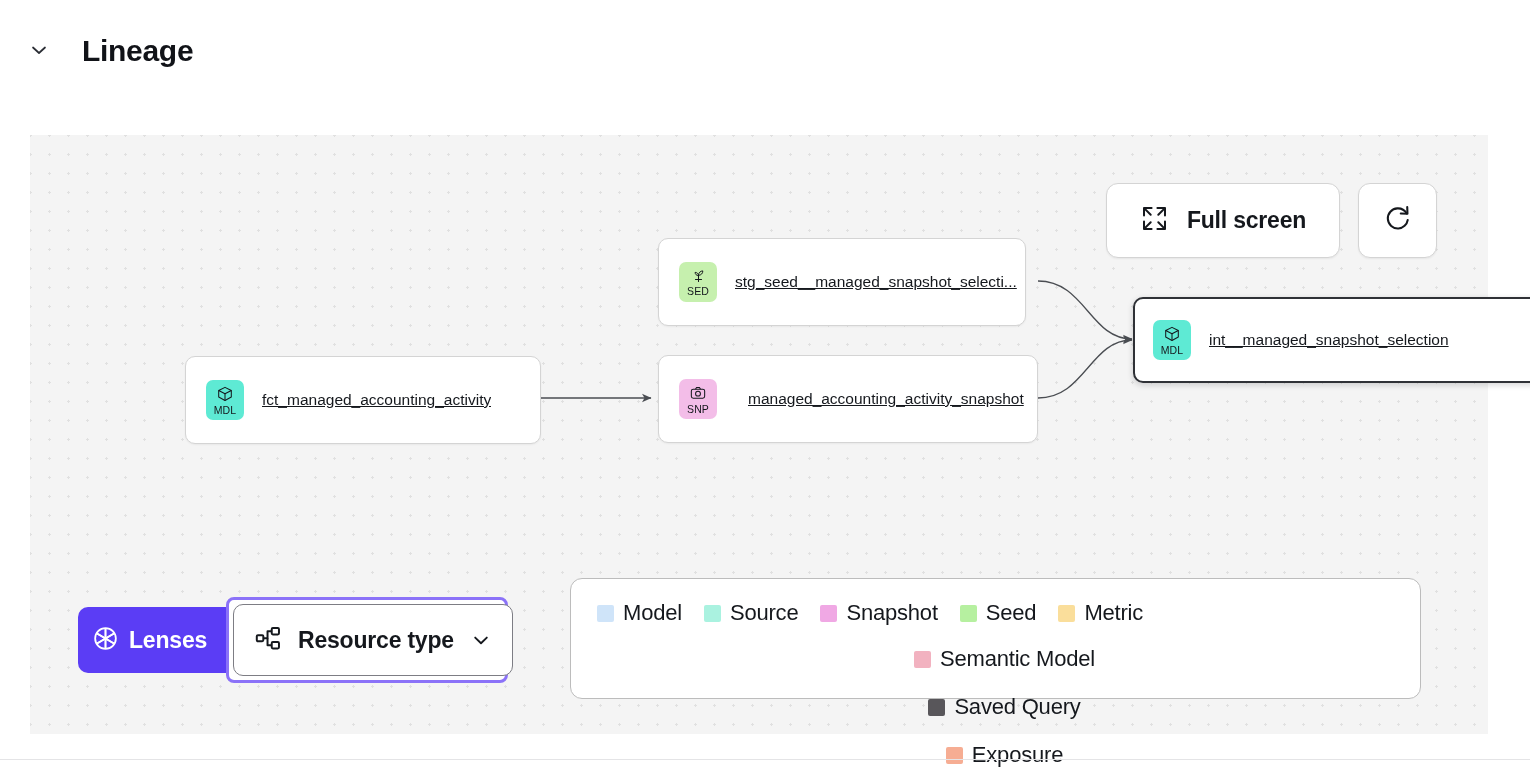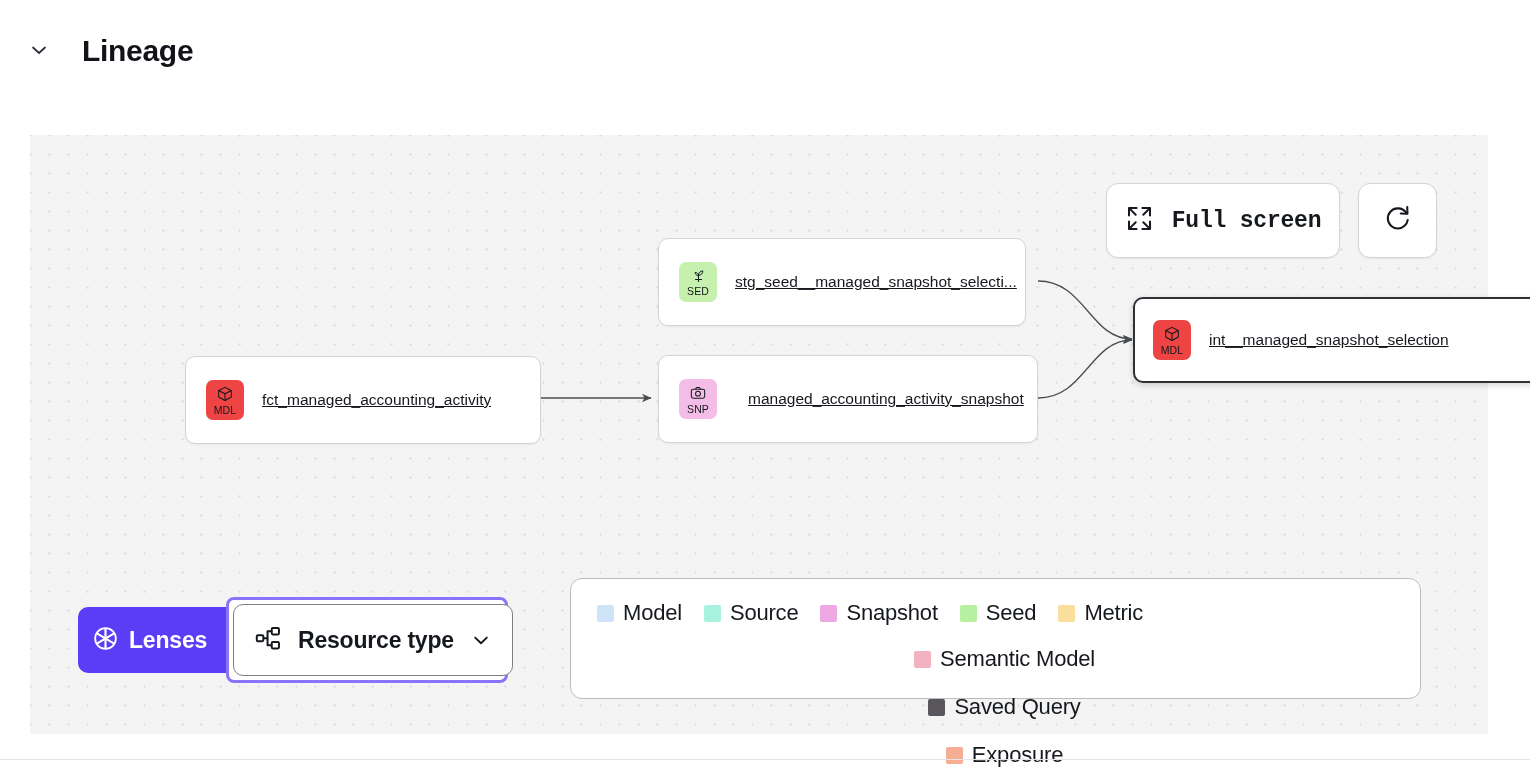--- a/index.html
+++ b/index.html
@@ -94,41 +94,40 @@
   }
   .node-label {
     margin-left: 18px;
     font-size: 15.5px;
     color: #15181d;
     white-space: nowrap;
     overflow: hidden;
     text-decoration: underline;
   }
 
-  .badge-mdl { background: #ef4444; }
+  .badge-mdl { background: #5eead4; }
   .badge-snp { background: #f3bde8; }
   .badge-sed { background: #c6f0ae; }
 
   
   .canvas-btn {
     position: absolute;
     background: #ffffff;
     border: 1px solid #d4d4d4;
     border-radius: 12px;
     display: flex;
     align-items: center;
     justify-content: center;
     cursor: pointer;
     box-shadow: 0 1px 2px rgba(16,18,24,0.06);
   }
   .btn-fullscreen {
     left: 1076px; top: 48px;
     width: 234px; height: 75px;
     gap: 18px;
-    font-family: Liberation Mono, monospace;
   }
   .btn-fullscreen-label {
     font-size: 23px;
     font-weight: 700;
     color: #15181d;
     letter-spacing: -0.2px;
     white-space: nowrap;
   }
   .btn-refresh {
     left: 1328px; top: 48px;

